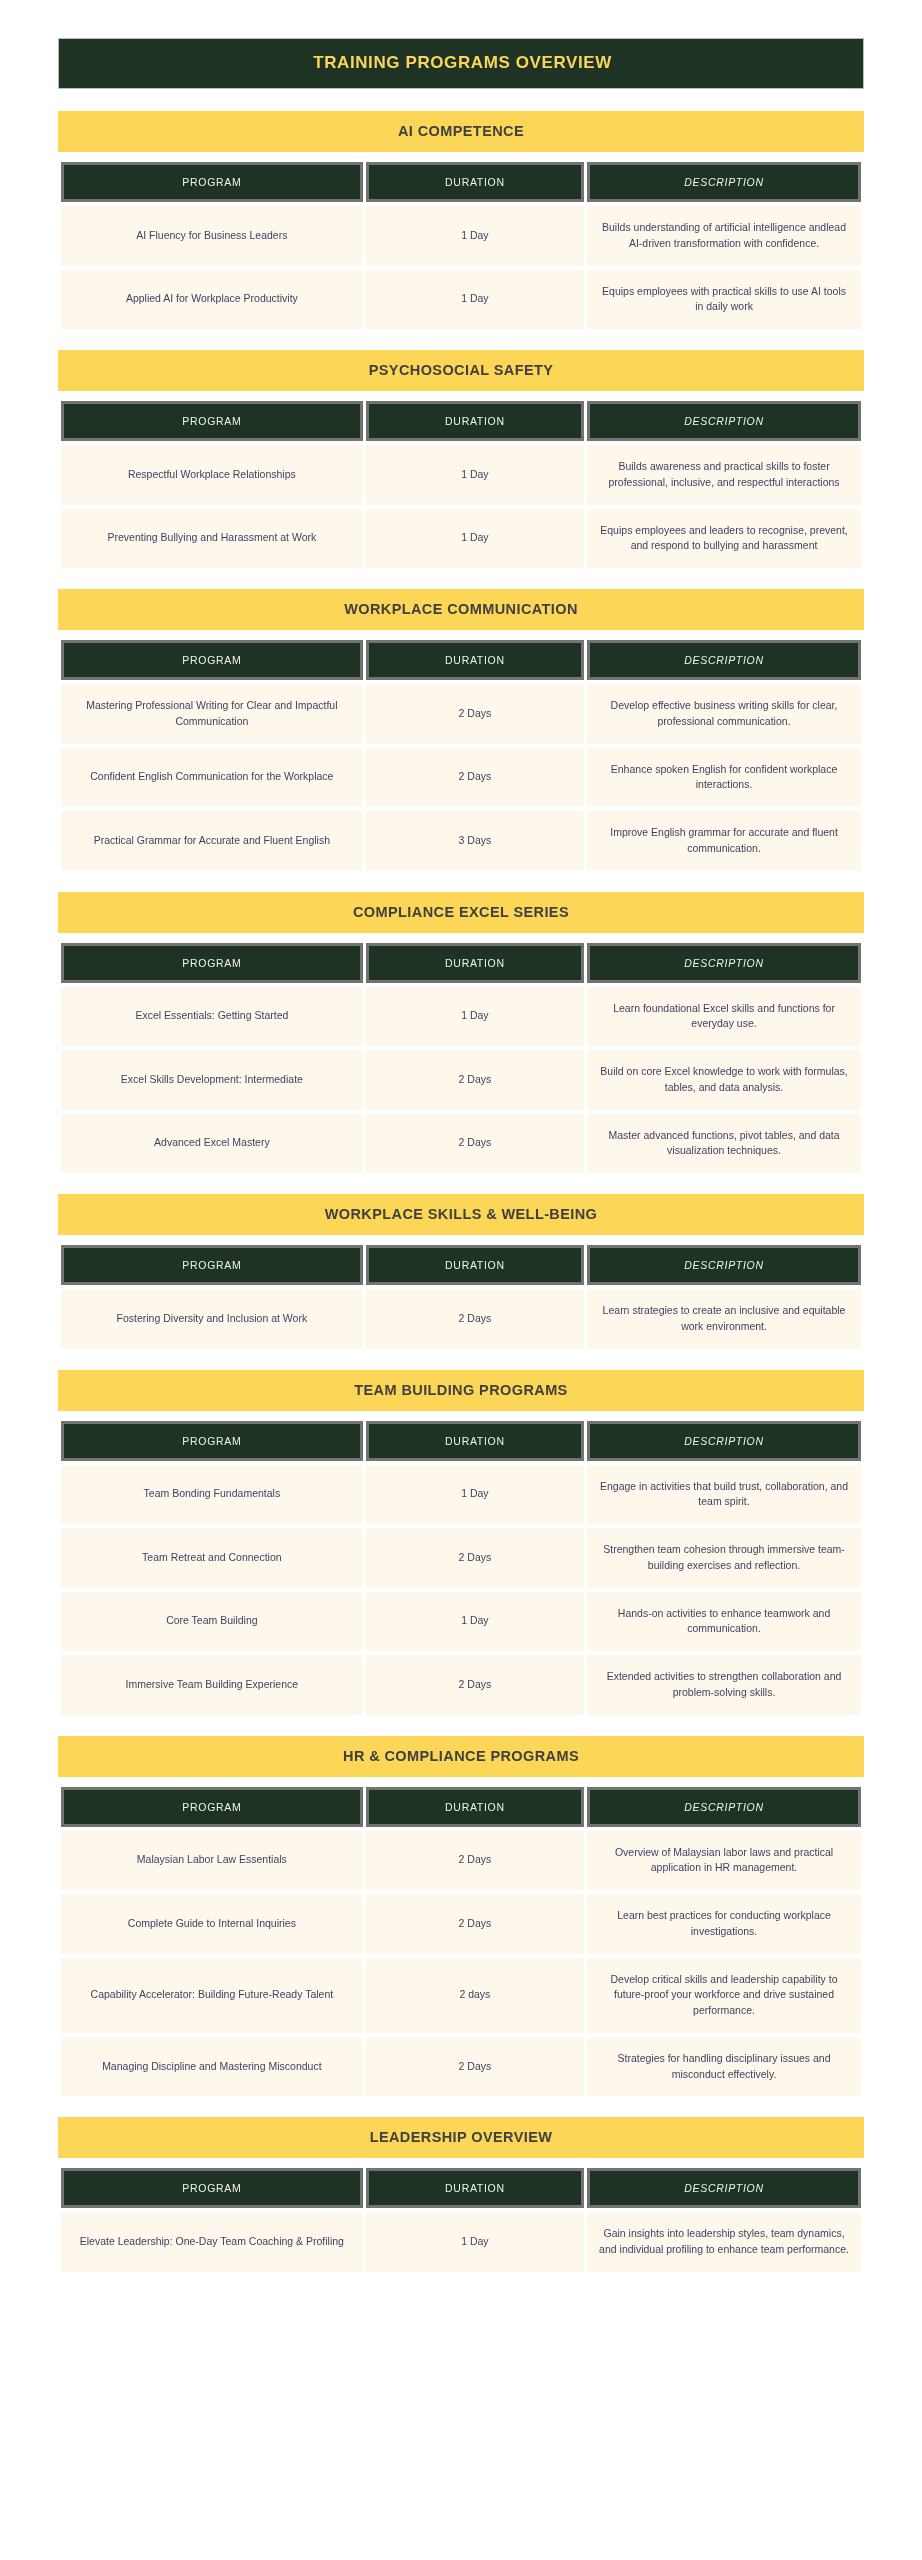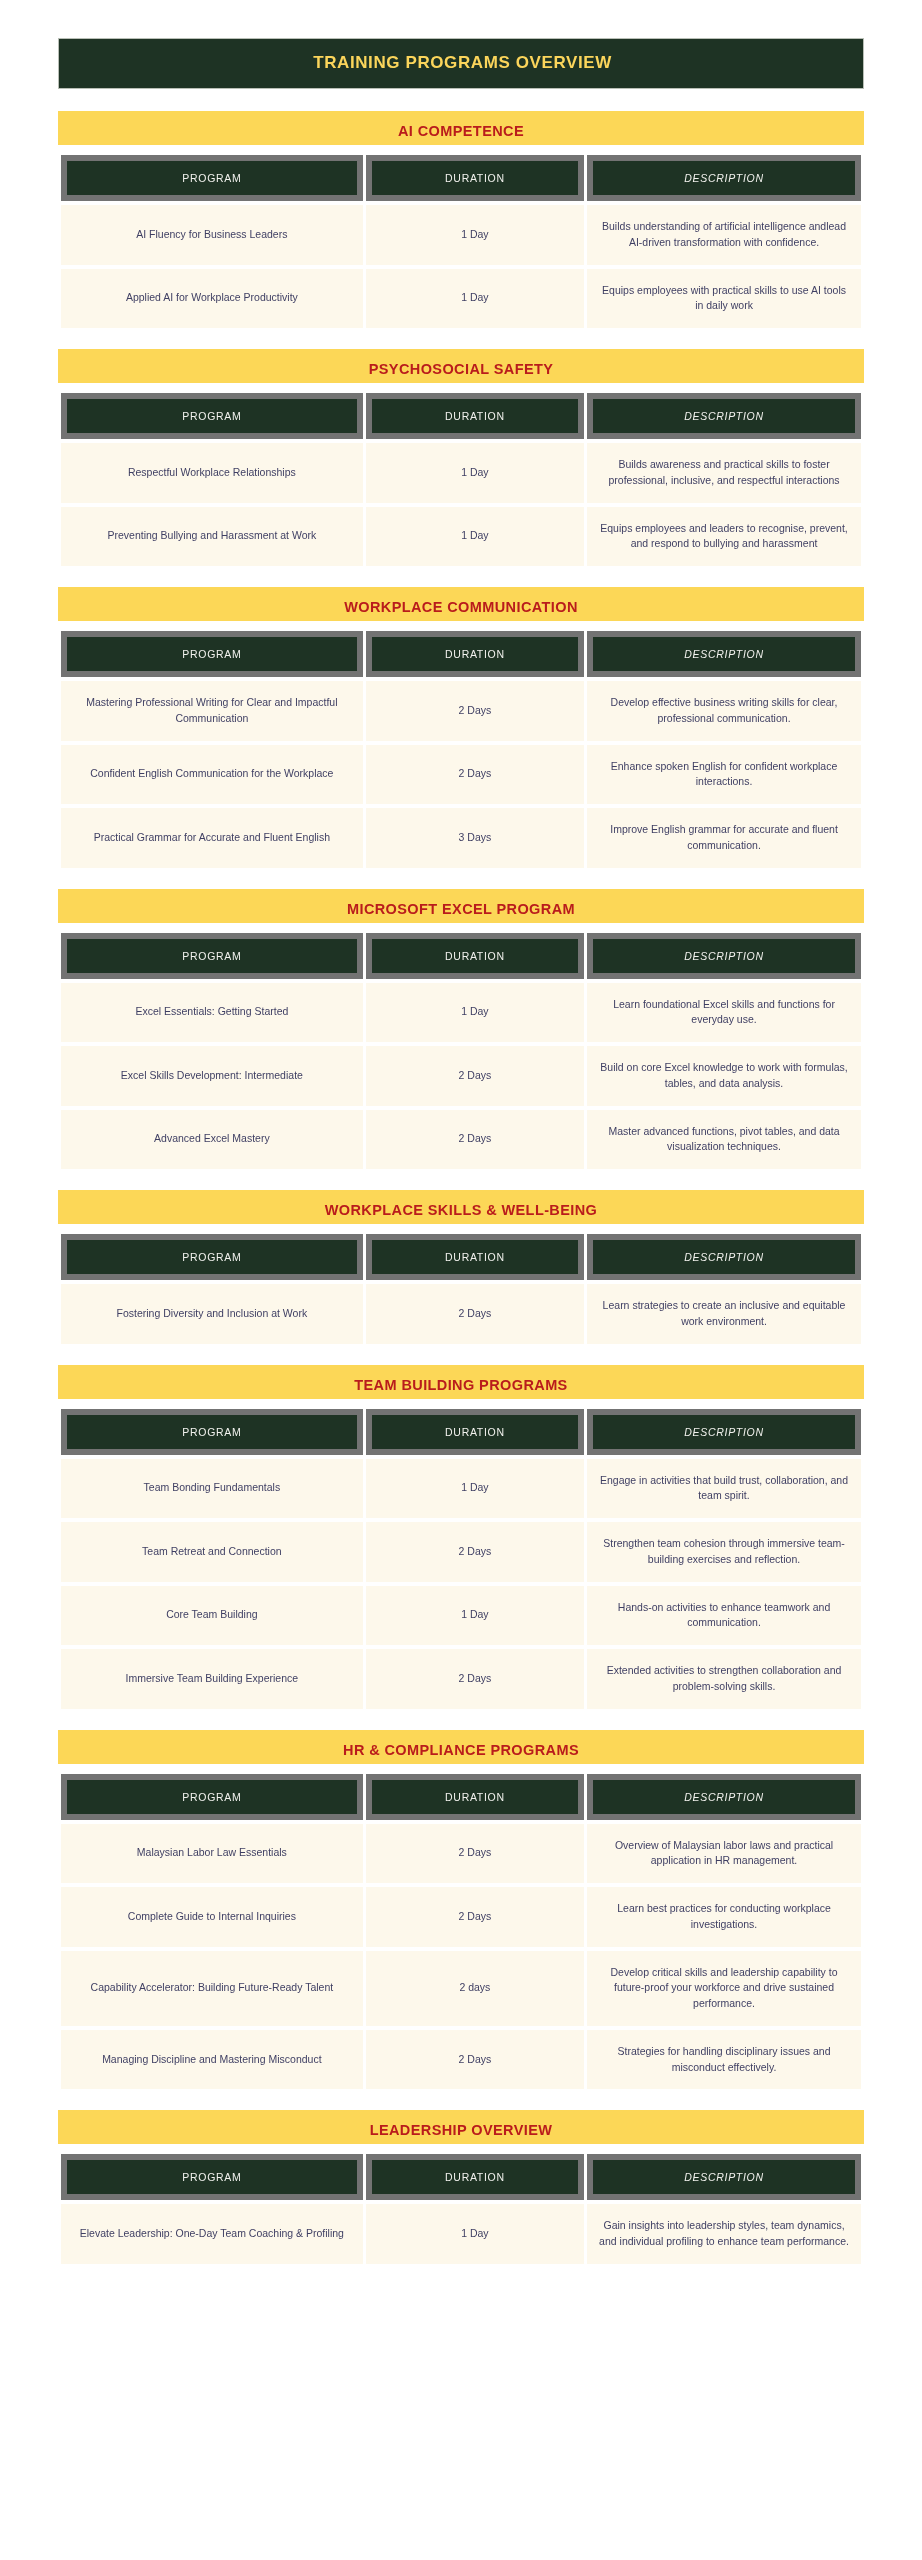--- a/index.html
+++ b/index.html
@@ -30,44 +30,44 @@
     padding: 14px 5px 15px 8px;
     border: 1px solid #b9bfb6;
     box-sizing: border-box;
     margin-bottom: 22px;
   }
   .section {
     margin-bottom: 17px;
   }
   .section-banner {
     background: #fcd757;
-    color: #b91c1c;
+    color: #404040;
     font-weight: bold;
     font-size: 14.5px;
     letter-spacing: 0.4px;
     text-align: center;
-    padding: 12px 8px 6px 8px;
+    padding: 12px 8px 13px 8px;
     box-sizing: border-box;
     margin-bottom: 6px;
   }
   table.ptable {
     width: 100%;
     border-collapse: separate;
     border-spacing: 3px 4px;
     table-layout: fixed;
   }
   table.ptable th {
     background: #1e3324;
     color: #f2f2ee;
     font-weight: normal;
     font-size: 10.5px;
     letter-spacing: 0.7px;
     text-align: center;
     padding: 11px 4px 11px 4px;
-    border: 6px solid #737373;
+    border: 3px solid #737373;
     box-sizing: border-box;
     vertical-align: middle;
   }
   table.ptable td {
     background: #fdf8eb;
     color: #3f3f63;
     font-size: 10.5px;
     line-height: 1.5;
     text-align: center;
     padding: 14px 12px;
@@ -160,21 +160,21 @@
             </tr>
             <tr>
               <td class="c-program">Practical Grammar for Accurate and Fluent English</td>
               <td class="c-duration">3 Days</td>
               <td class="c-desc">Improve English grammar for accurate and fluent communication.</td>
             </tr>
           </tbody>
         </table>
       </div>
       <div class="section">
-        <div class="section-banner">MICROSOFT EXCEL PROGRAM</div>
+        <div class="section-banner">COMPLIANCE EXCEL SERIES</div>
         <table class="ptable">
           <thead>
             <tr>
               <th class="c-program">PROGRAM</th>
               <th class="c-duration">DURATION</th>
               <th class="c-desc">DESCRIPTION</th>
             </tr>
           </thead>
           <tbody>
             <tr>

